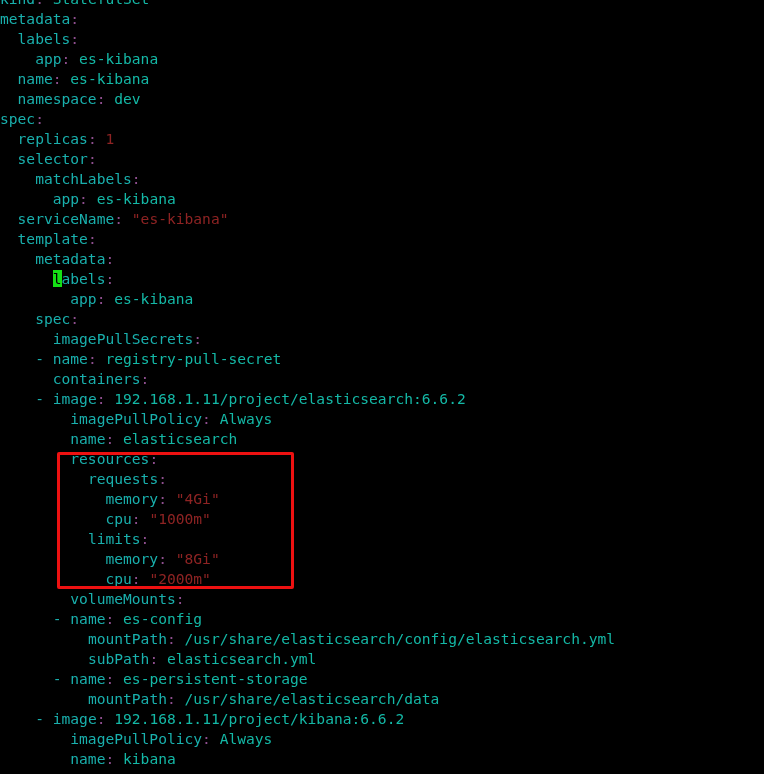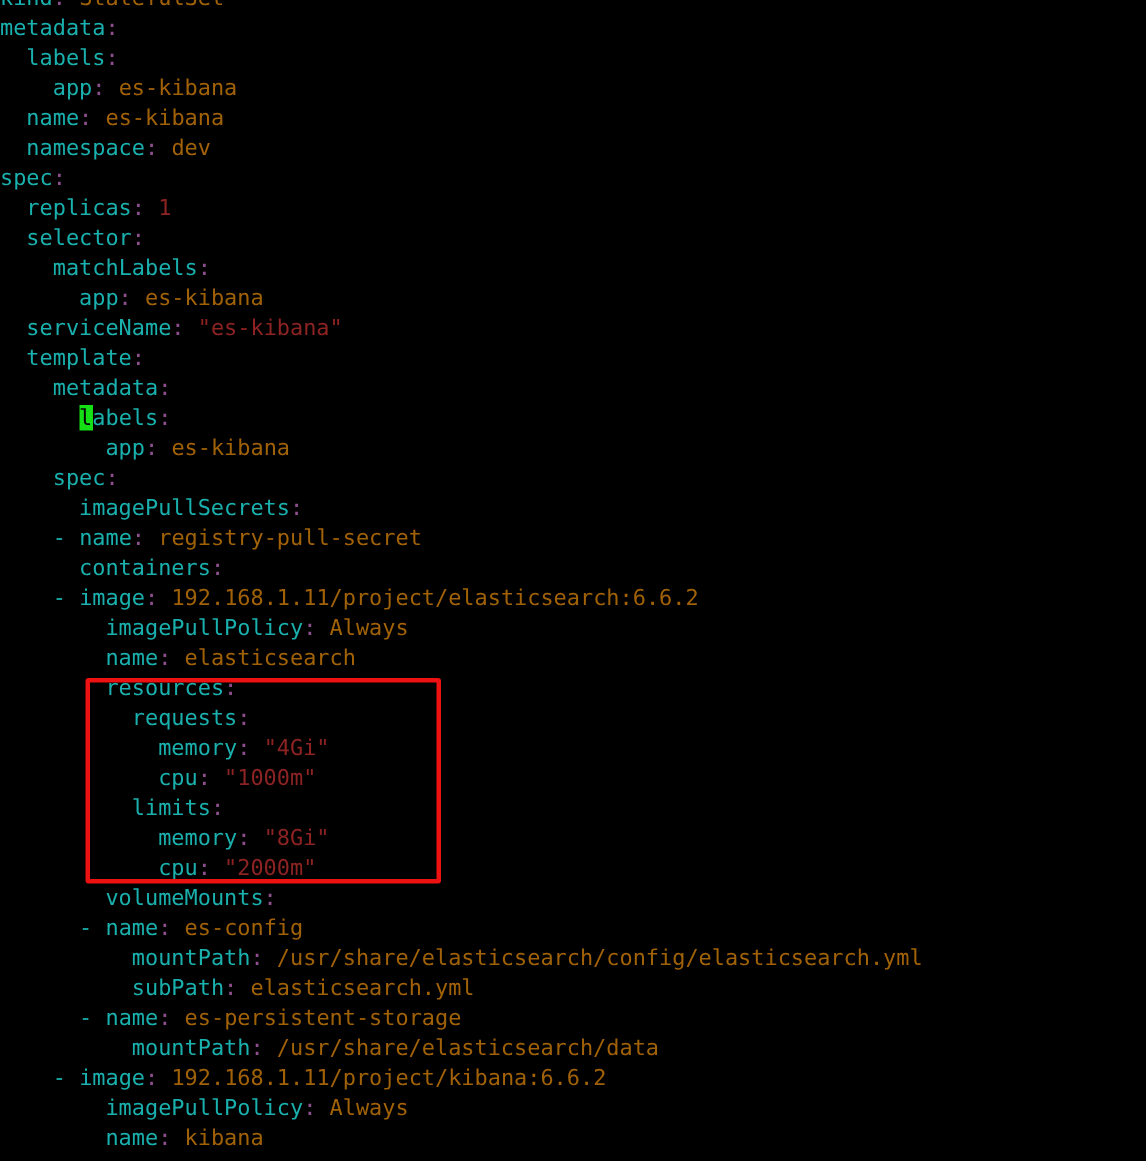--- a/index.html
+++ b/index.html
@@ -39,21 +39,21 @@
     height: 20px;
     line-height: 20px;
     white-space: pre;
     color: #d6d6d6;
   }
 
   
   .k    { color: #19b0ad; }              
   .c    { color: #8f4f8f; }              
   .d    { color: #19b0ad; }              
-  .v    { color: #a16207; }              
+  .v    { color: #14b8a6; }              
   .s    { color: #8e2323; }              
   .n    { color: #8e2323; }              
   .sp   { color: transparent; }          
 
   
   .cursor {
     background: #15e015;
     color: #000000;
   }
 

